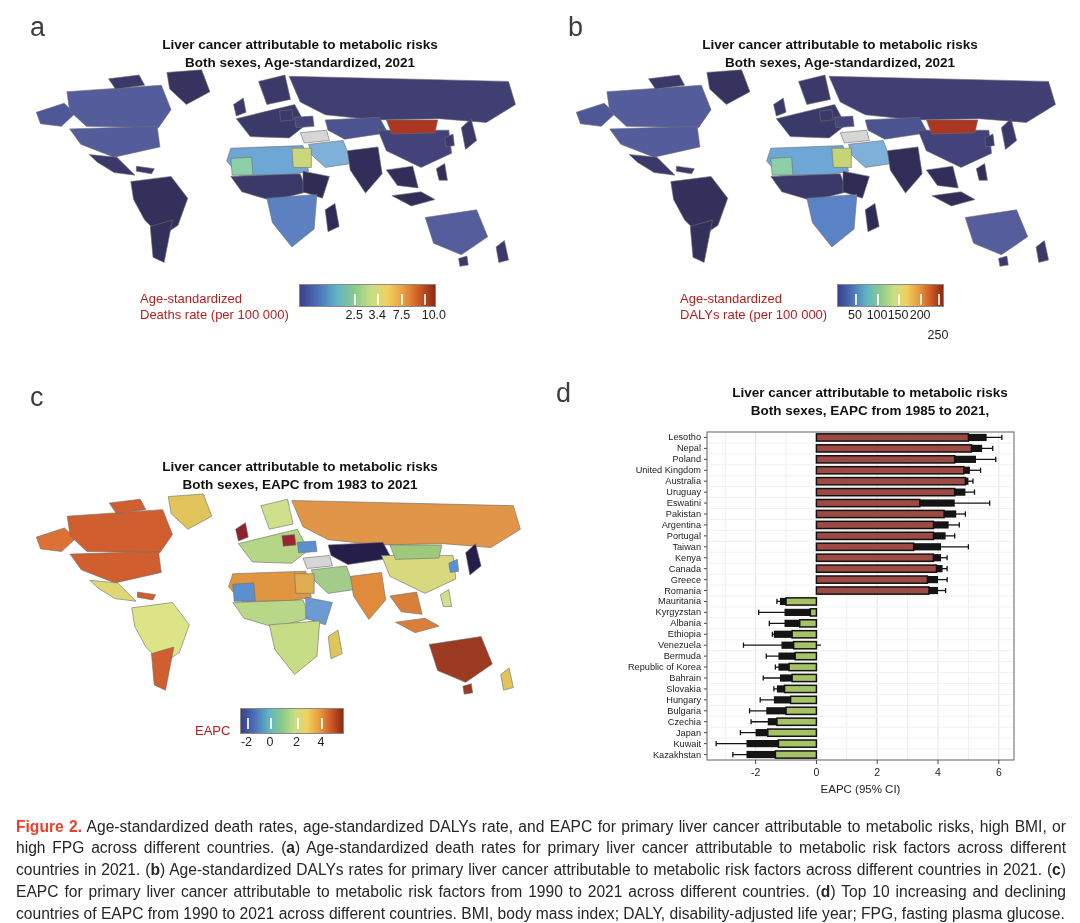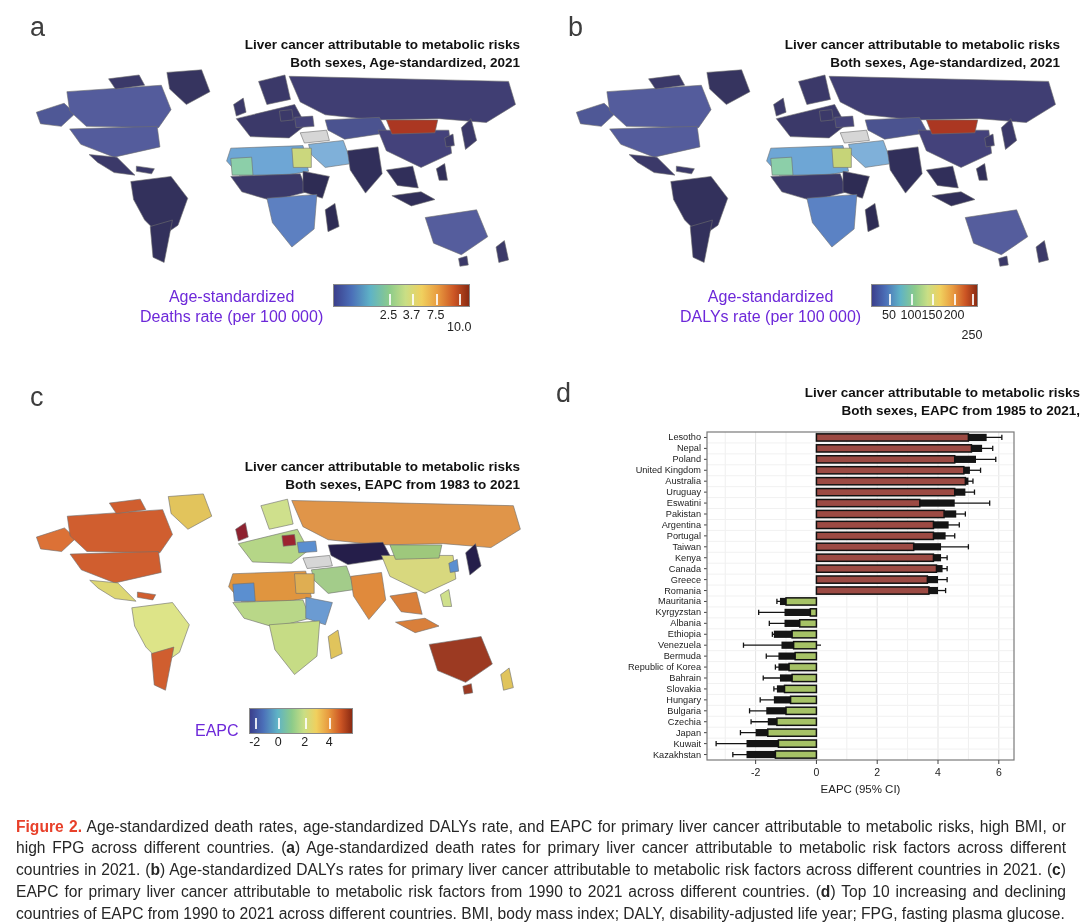--- a/index.html
+++ b/index.html
@@ -4,28 +4,28 @@
 <style>
   html,body{margin:0;padding:0;background:#ffffff;}
   .page{
     position:relative;width:1080px;height:923px;background:#ffffff;
     font-family:"Liberation Sans", sans-serif;color:#1a1a1a;overflow:hidden;
   }
   .panel-letter{
     position:absolute;font-size:27px;color:#3d3d3d;font-weight:400;line-height:1;
   }
   .panel-title{
-    position:absolute;text-align:right;font-weight:bold;font-size:13.5px;color:#111;line-height:1.35;
+    position:absolute;text-align:center;font-weight:bold;font-size:13.5px;color:#111;line-height:1.35;
   }
   .map-svg{position:absolute;}
   .legend-row{
     position:absolute;display:flex;align-items:center;gap:10px;
   }
   .legend-label{
-    text-align:center;font-size:16px;color:#6d28d9;line-height:1.25;
+    text-align:left;font-size:13px;color:#b91c1c;line-height:1.25;
   }
   .cbar-wrap{position:relative;}
   .cbar{
     height:21px;border:1px solid #8a8a8a;
     background:linear-gradient(to right,#3b3f8c 0%,#4b6fb8 13%,#5fb3c6 27%,#8ccb8a 41%,#c9de85 53%,#f0d05e 65%,#e89a3f 77%,#cc5524 89%,#8a2a12 100%);
   }
   .cbar-tick{
     position:absolute;top:10px;width:2px;height:11px;background:rgba(255,255,255,0.85);
   }
   .cbar-ticklabel{
@@ -88,25 +88,25 @@
   <div class="legend-row" style="left:140px;top:284px;">
     <div class="legend-label">
       <span>Age-standardized</span><br>
       <span>Deaths rate (per 100 000)</span>
     </div>
     <div class="cbar-wrap" style="width:135px;height:46px;">
       <div class="cbar" style="width:135px;"></div>
     <div class="cbar-tick" style="left: 55.35px;"></div>
         <div class="cbar-ticklabel" style="left: 55.35px;">2.5</div>
         <div class="cbar-tick" style="left: 78.3px;"></div>
-        <div class="cbar-ticklabel" style="left: 78.3px;">3.7</div>
+        <div class="cbar-ticklabel" style="left: 78.3px;">3.4</div>
         <div class="cbar-tick" style="left: 102.6px;"></div>
         <div class="cbar-ticklabel" style="left: 102.6px;">7.5</div>
         <div class="cbar-tick" style="left: 125.55px;"></div>
-        <div class="cbar-ticklabel" style="left: 126px; margin-top: 12px;">10.0</div>
+        <div class="cbar-ticklabel" style="left: 135px;">10.0</div>
       </div>
   </div>
 
   <div class="panel-letter" style="left:568px;top:14px;">b</div>
   <div class="panel-title" style="left:620px;top:36px;width:440px;">
     <span>Liver cancer attributable to metabolic risks</span><br>
     <span>Both sexes, Age-standardized, 2021</span>
   </div>
   <svg class="map-svg" style="left:568px;top:66px;" width="500" height="208" viewBox="0 0 360 162" preserveAspectRatio="none">
       <path d="M6,36 L26,29 L34,37 L24,47 L9,45 Z" fill="#4f5896" stroke="#6e6e6e" stroke-width="0.45"></path>

